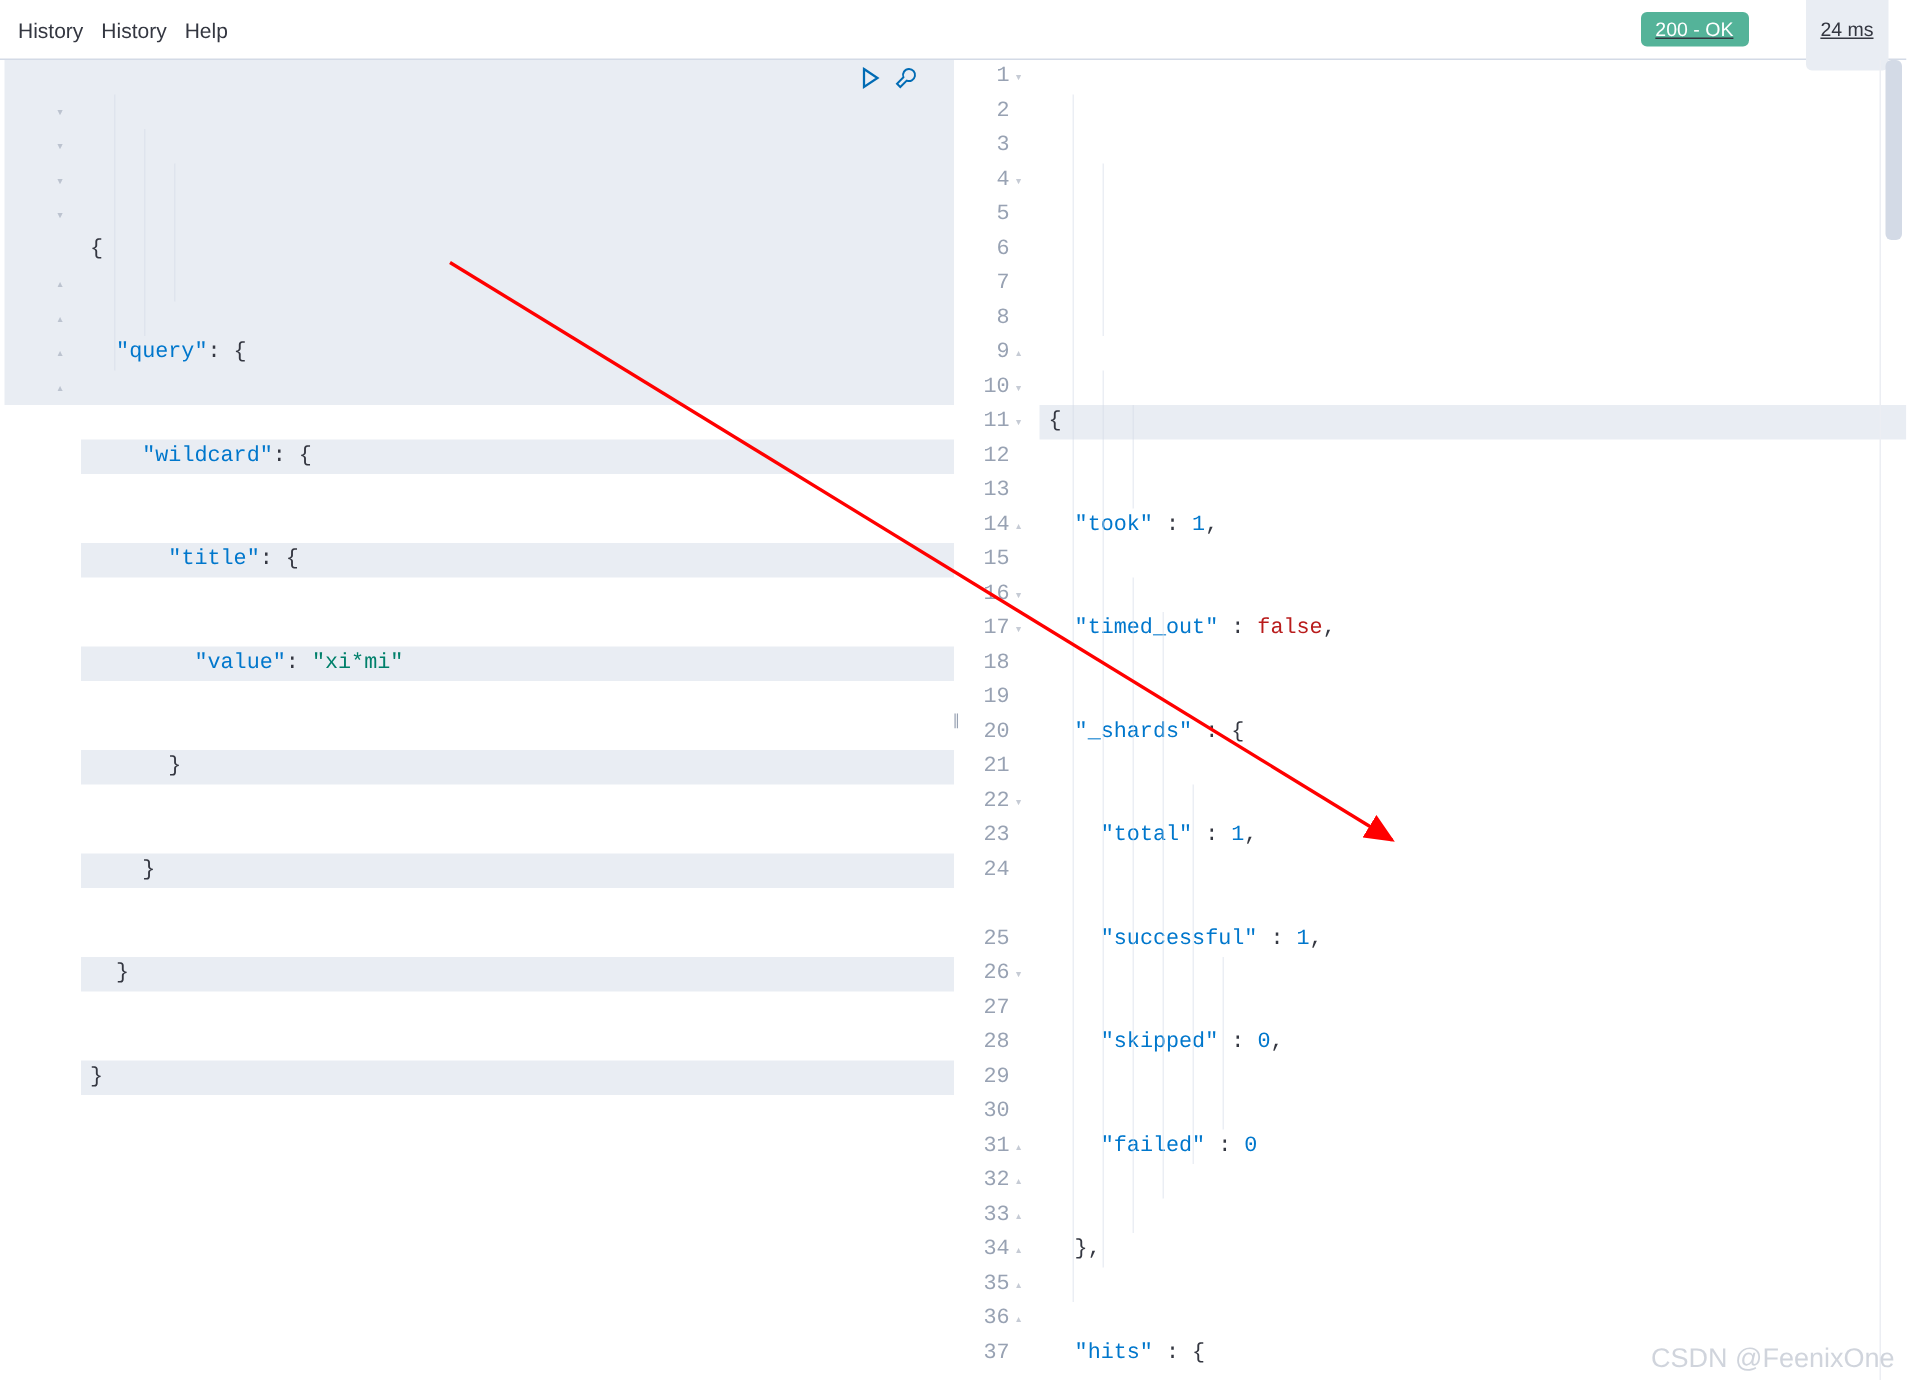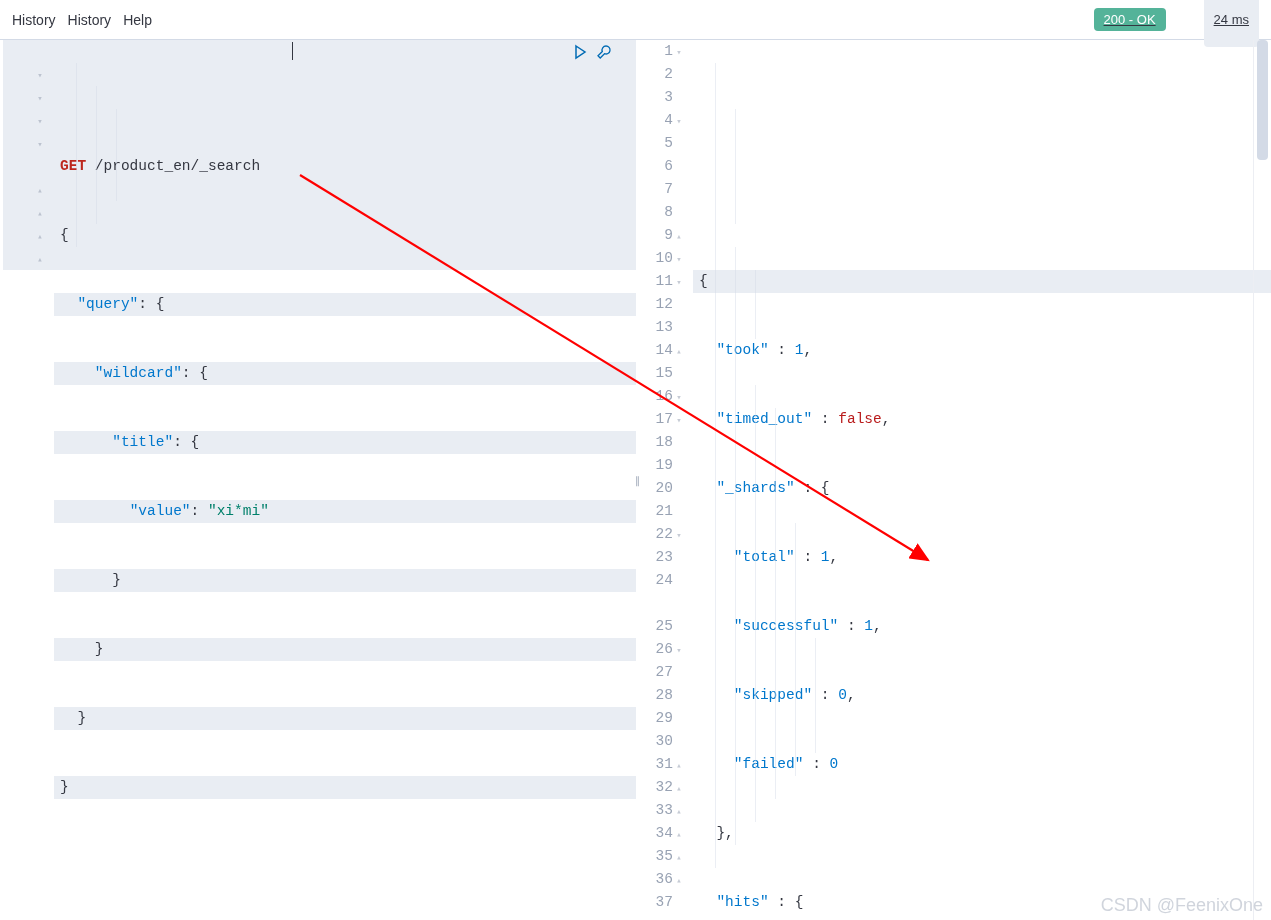--- a/index.html
+++ b/index.html
@@ -195,21 +195,20 @@
           <div class="ln">6<span class="fold"> </span></div>
           <div class="ln">7<span class="fold">▴</span></div>
           <div class="ln">8<span class="fold">▴</span></div>
           <div class="ln">9<span class="fold">▴</span></div>
           <div class="ln">10<span class="fold">▴</span></div>
         </div>
       <div class="code">
         <div class="guide" style="left:22px; top:23px; height:184px;"></div>
         <div class="guide" style="left:42px; top:46px; height:138px;"></div>
         <div class="guide" style="left:62px; top:69px; height:92px;"></div>
-        <div class="row hl-row"><span class="method">GET</span> <span class="path">/product_en/_search</span><span class="caret" style="left:238px;"></span></div>
         <div class="row hl-row"><span class="punct">{</span></div>
         <div class="row hl-row">  <span class="key">"query"</span><span class="punct">: {</span></div>
         <div class="row hl-row">    <span class="key">"wildcard"</span><span class="punct">: {</span></div>
         <div class="row hl-row">      <span class="key">"title"</span><span class="punct">: {</span></div>
         <div class="row hl-row">        <span class="key">"value"</span><span class="punct">: </span><span class="str">"xi*mi"</span></div>
         <div class="row hl-row">      <span class="punct">}</span></div>
         <div class="row hl-row">    <span class="punct">}</span></div>
         <div class="row hl-row">  <span class="punct">}</span></div>
         <div class="row hl-row"><span class="punct">}</span></div>
       </div>

